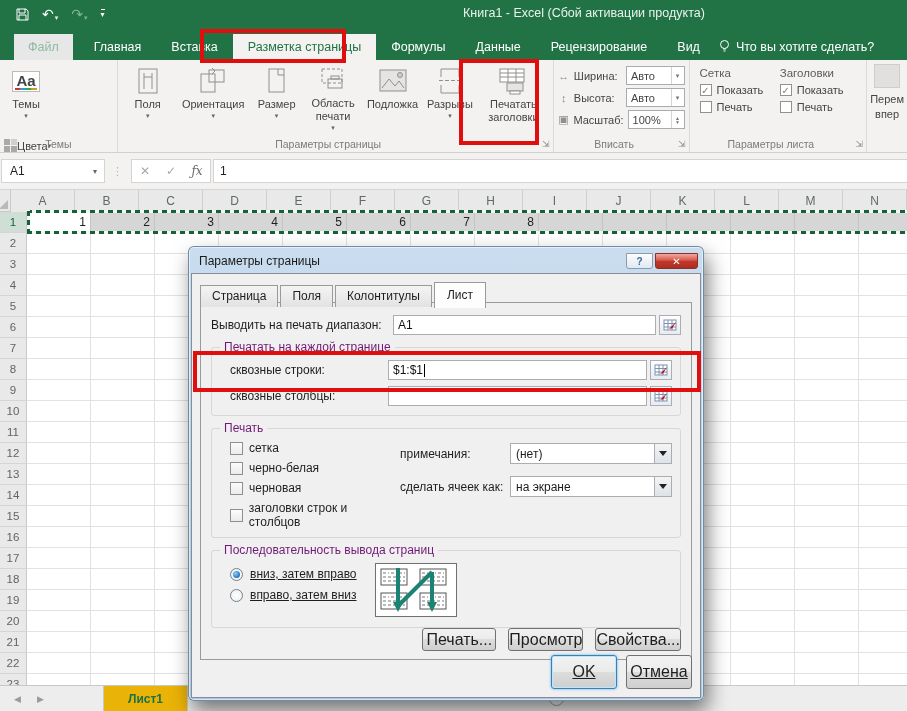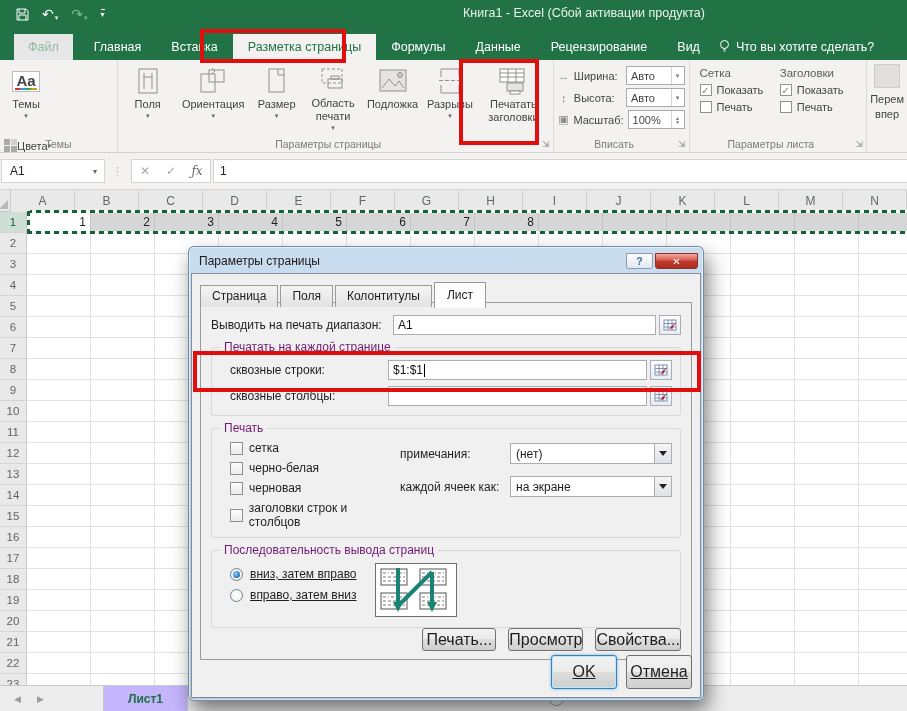--- a/index.html
+++ b/index.html
@@ -94,21 +94,21 @@
   .grow.sel .cell { background:#d6d6d6; border-right-color:#c4c4c4; border-bottom-color:#c4c4c4; }
   .grow.sel .cell.active { background:#fff; }
   .ants-h { position:absolute; left:27px; right:0; height:3px; z-index:6;
             background:repeating-linear-gradient(90deg,#15623a 0 5px,#f4f8f5 5px 9px); }
   .ants-v { position:absolute; width:3px; z-index:6;
             background:repeating-linear-gradient(0deg,#15623a 0 5px,#f4f8f5 5px 9px); }
 
   
   .sheetbar { position:absolute; bottom:0; left:0; right:0; height:26px; background:#ededed; border-top:1px solid #c9c9c9; z-index:5; }
   .snav { position:absolute; left:14px; top:0; height:100%; display:flex; align-items:center; gap:16px; color:#9a9a9a; font-size:9px; }
-  .stab { position:absolute; left:103px; top:0; height:100%; min-width:62px; padding:0 24px; background:#c4b5fd;
+  .stab { position:absolute; left:103px; top:0; height:100%; min-width:62px; padding:0 24px; background:#eab308;
           border-left:1px solid #c9c9c9; border-right:1px solid #c9c9c9; display:flex; align-items:center; justify-content:center;
           font-size:12px; font-weight:bold; color:#1e7145; }
   .addsheet { position:absolute; left:549px; top:5px; width:15px; height:15px; border:1px solid #9a9a9a; border-radius:50%;
               color:#9a9a9a; font-size:11px; line-height:13px; text-align:center; background:#f5f5f5; }
 
   
   .dialog { position:absolute; left:188px; top:246px; width:516px; height:455px; z-index:40;
             border-radius:6px; background:linear-gradient(#c9ddef,#a9c6e0);
             box-shadow:inset 0 0 0 1px #6e8ca6, inset 0 0 0 2px rgba(255,255,255,.55), 4px 10px 20px rgba(0,0,0,.5);
             padding:3px; }
@@ -919,21 +919,21 @@
               <div class="frow" style="margin-bottom:12px;">
                 <span class="flab" style="width:110px;">примечания:</span>
                 <span class="combo">
                     <span>(нет)</span>
                     <span class="cbtn">
                       <i></i>
                     </span>
                   </span>
               </div>
               <div class="frow">
-                <span class="flab" style="width:110px;">каждой ячеек как:</span>
+                <span class="flab" style="width:110px;">сделать ячеек как:</span>
                 <span class="combo">
                     <span>на экране</span>
                     <span class="cbtn">
                       <i></i>
                     </span>
                   </span>
               </div>
             </div>
           </div>
         </div>

